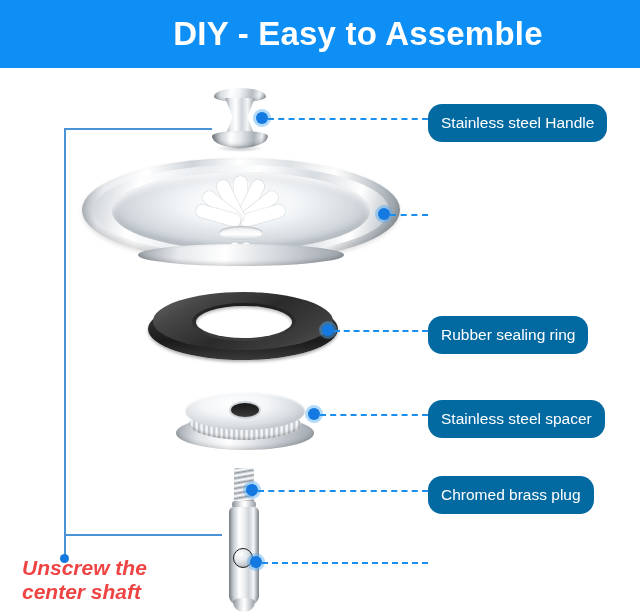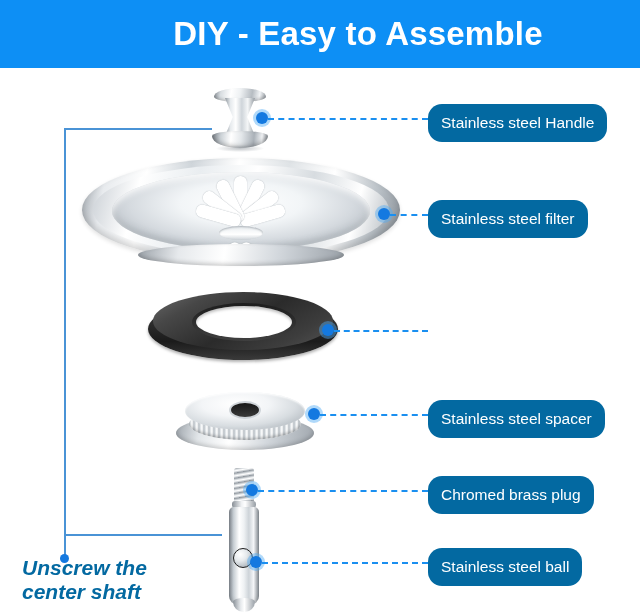--- a/index.html
+++ b/index.html
@@ -84,21 +84,21 @@
 
   
   #note-unscrew {
     position: absolute;
     left: 22px;
     top: 556px;
     width: 190px;
     font-size: 21px;
     font-weight: bold;
     font-style: italic;
-    color: #0369a1;
+    color: #ef4444;
     line-height: 1.12;
     font-family: "Liberation Sans", sans-serif;
   }
 
   
   .part { position: absolute; }
 
   
   #part-handle { left: 212px; top: 88px; width: 56px; height: 62px; }
   .knob-cap {
@@ -324,23 +324,22 @@
   <div class="dot" style="left:308px; top:408px;"></div>
   <div class="leader" style="left:320px; top:414px; width:108px;"></div>
 
   <div class="dot" style="left:246px; top:484px;"></div>
   <div class="leader" style="left:258px; top:490px; width:170px;"></div>
 
   <div class="dot" style="left:250px; top:556px;"></div>
   <div class="leader" style="left:262px; top:562px; width:166px;"></div>
 
   <div class="callout" style="left:428px; top:104px;">Stainless steel Handle</div>
-  <div class="callout" style="left:428px; top:200px;">Stainless steel filter</div>
+  <div class="callout" style="left:428px; top:316px;">Rubber sealing ring</div>
   <div class="callout" style="left:428px; top:476px;">Chromed brass plug</div>
   <div class="callout" style="left:428px; top:400px;">Stainless steel spacer</div>
-  <div class="callout" style="left:428px; top:548px;">Stainless steel ball</div>
 
   <div id="note-unscrew">
     <div>Unscrew the</div>
     <div>center shaft</div>
   </div>
 
 </div>
 
 </body></html>

